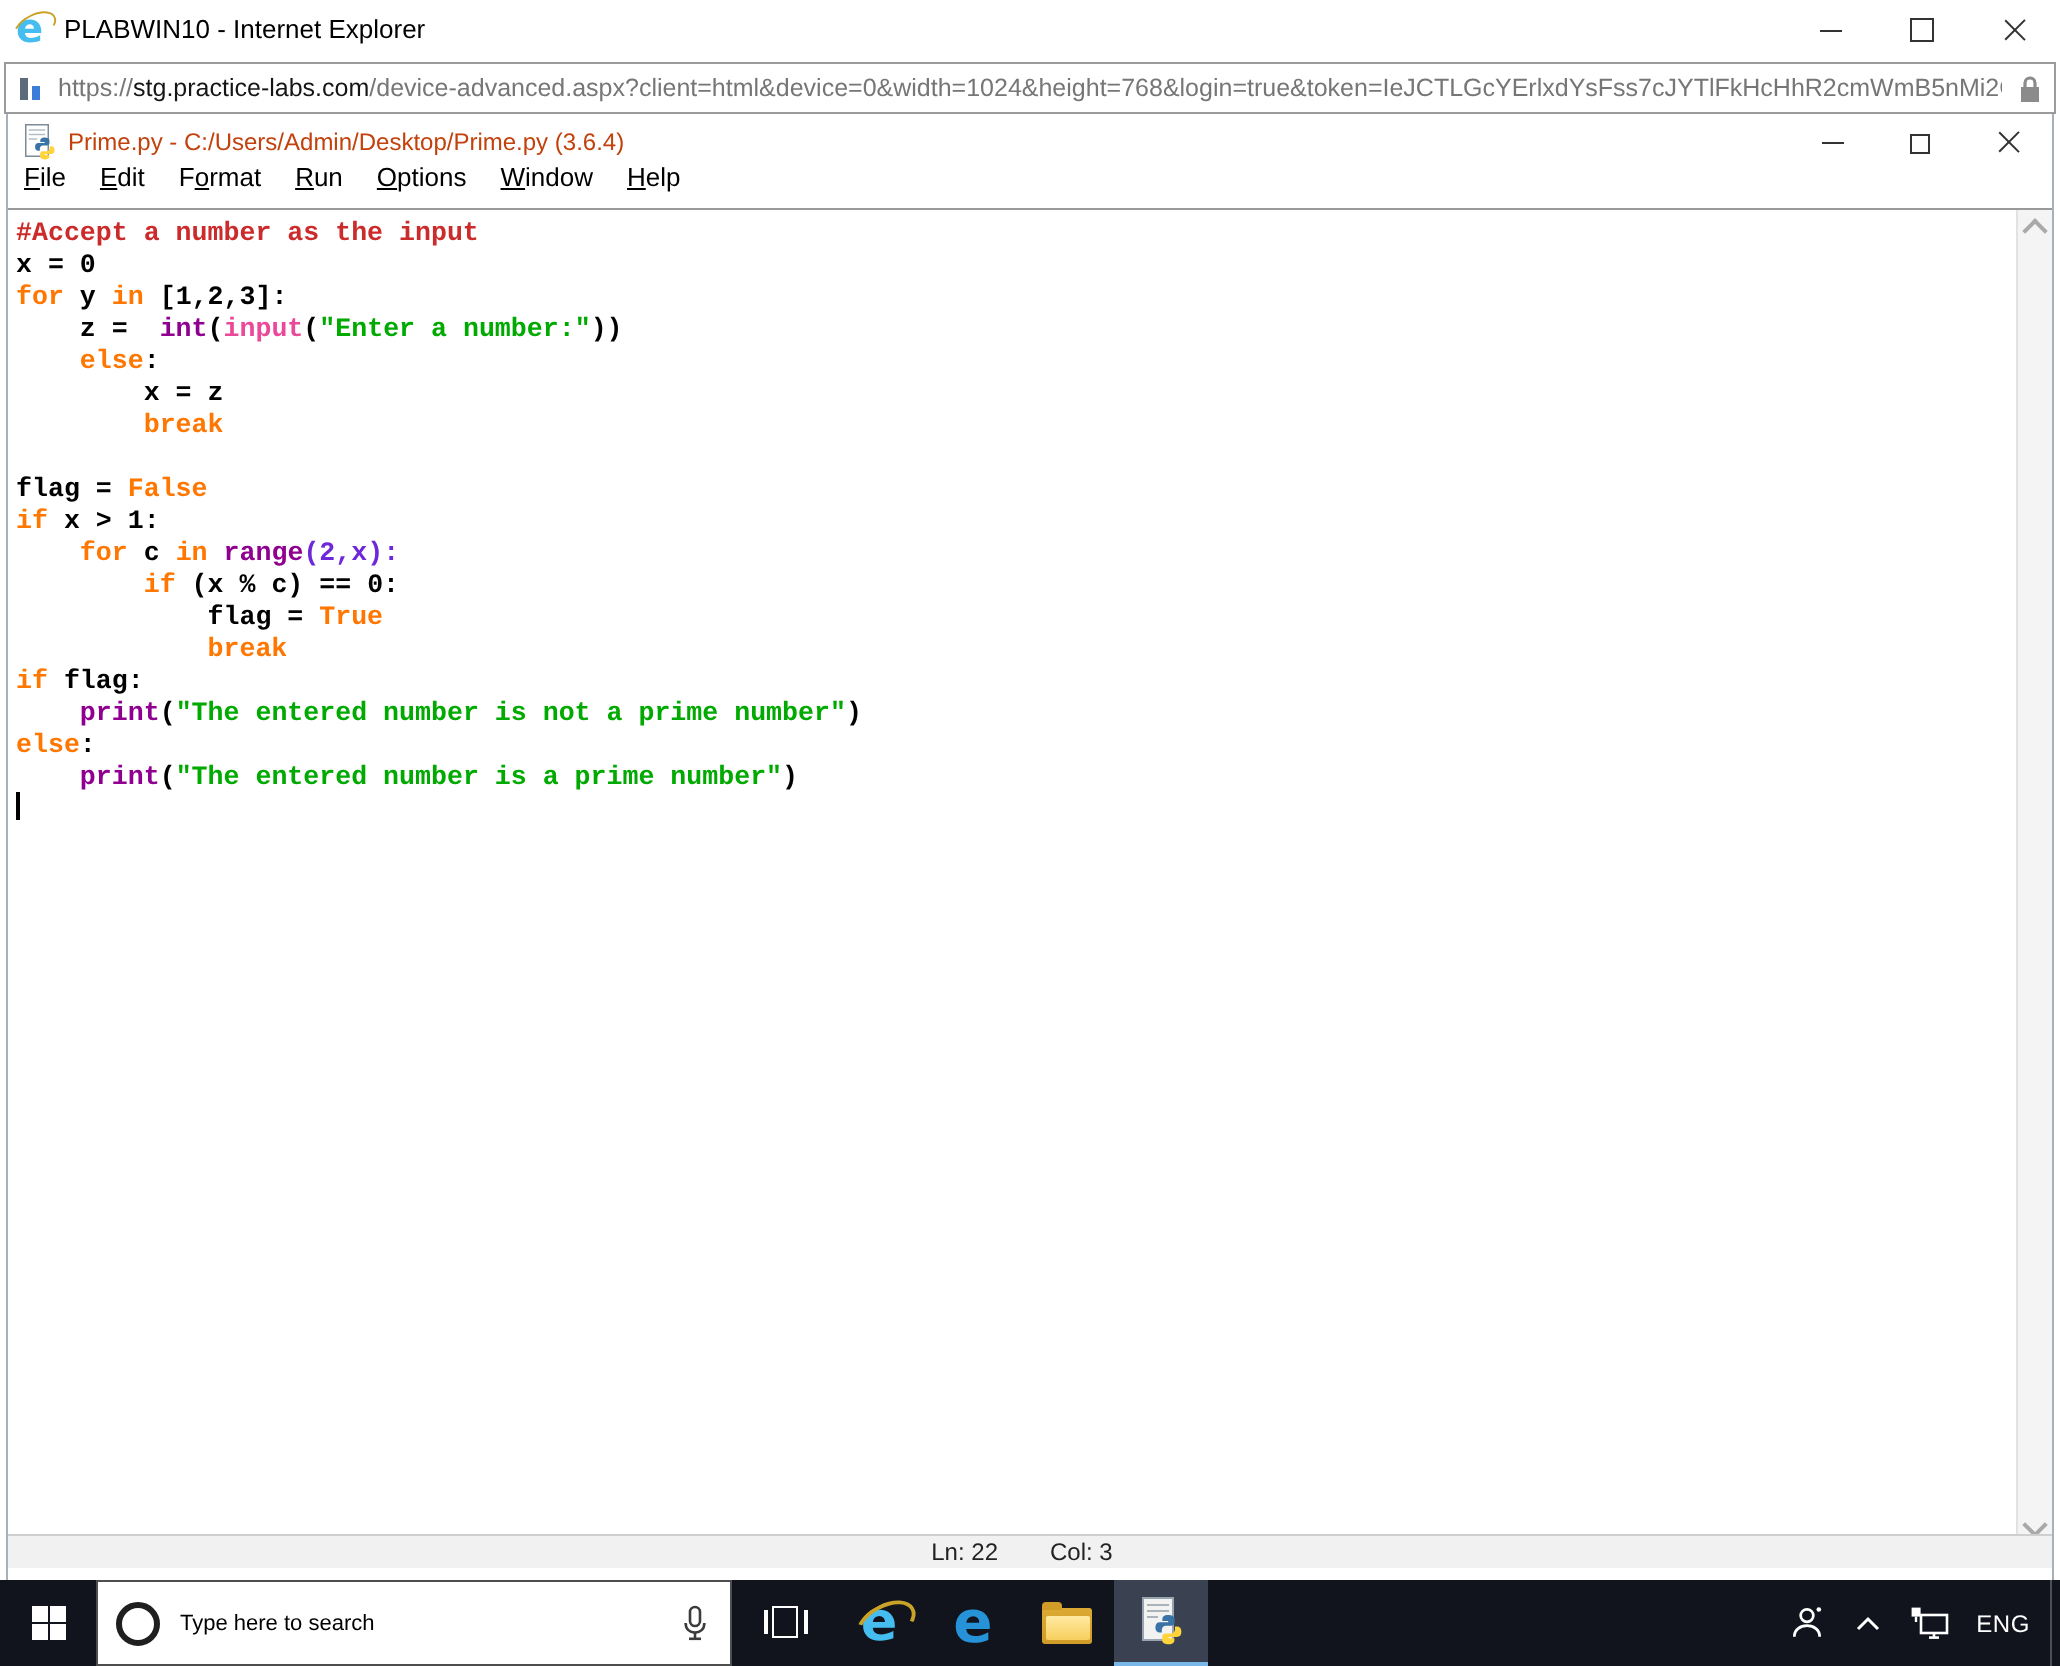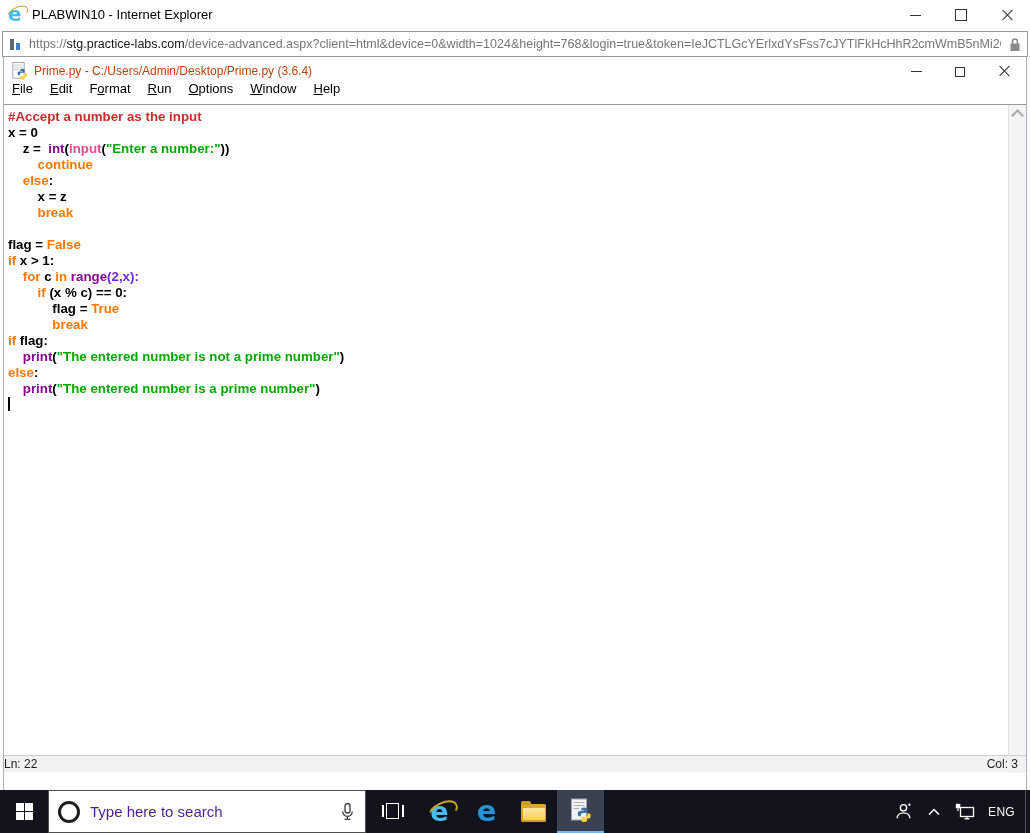--- a/index.html
+++ b/index.html
@@ -32,42 +32,42 @@
   .idle-titlebar{position:absolute;left:0;top:0;right:0;height:28px;background:#fff}
   .idle-title{position:absolute;left:30px;top:0;line-height:28px;font-size:12px;color:#c2410c;white-space:nowrap}
   .idle-ico{position:absolute;left:8px;top:5px}
   .idle .wc{height:28px;width:44px}
   .menubar{position:absolute;left:0;top:24px;right:0;height:19px;background:#fff;font-size:13px;color:#000;
            padding-left:8px;box-sizing:border-box}
   .menu-item{display:inline-block;margin-right:17px;cursor:default}
   .menu-item .u{text-decoration:underline}
   .editor{position:absolute;left:0;top:47px;right:0;bottom:17px;background:#fff;border-top:1px solid #999;box-sizing:border-box}
   .code{position:absolute;left:0;top:0;right:17px;bottom:0;overflow:hidden;padding:4px 0 0 4px;
-        font-family:Liberation Sans, sans-serif;font-size:13.3px;font-weight:bold}
+        font-family:Liberation Mono, monospace;font-size:13.3px;font-weight:bold}
   .code-line{height:16px;line-height:16px;white-space:pre}
   .caret{display:inline-block;width:2px;height:14px;background:#000;vertical-align:middle;margin-top:-2px}
   .sbar{position:absolute;right:0;top:0;bottom:0;width:17px;background:#f4f4f4;border-left:1px solid #e2e2e2}
   .sb-btn{position:absolute;left:0;width:17px;height:17px;display:flex;align-items:center;justify-content:center}
   .sb-up{top:0}.sb-dn{bottom:0}
   .chev{width:7px;height:7px;border-right:2px solid #a9a9a9;border-bottom:2px solid #a9a9a9}
   .chev.up{transform:rotate(-135deg);margin-top:4px}
   .chev.dn{transform:rotate(45deg);margin-bottom:4px}
-  .statusbar{position:absolute;left:0;right:0;bottom:18px;height:17px;background:#f1f1f1;border-top:1px solid #cfcfcf;
-             box-sizing:border-box;font-size:12px;color:#222;display:flex;justify-content:space-between;align-items:center}
+  .statusbar{position:absolute;left:0;right:0;bottom:6px;height:17px;background:#f1f1f1;border-top:1px solid #cfcfcf;
+             box-sizing:border-box;font-size:12px;color:#222;display:flex;justify-content:center;align-items:center}
   .statusbar span{margin-right:26px}
   .statusbar span:last-child{margin-right:8px}
   
   .taskbar{position:absolute;left:0;top:790px;width:1030px;height:43px;background:#11141d;display:flex;align-items:stretch}
   .tb-btn{width:48px;display:flex;align-items:center;justify-content:center;flex:0 0 auto}
   .winlogo{display:grid;grid-template-columns:8px 8px;grid-template-rows:8px 8px;gap:1px}
   .winlogo i{background:#fff}
   .searchbox{flex:0 0 auto;width:318px;background:#fff;border:1px solid #4e4e4e;box-sizing:border-box;
              display:flex;align-items:center;position:relative}
   .cortana{width:16px;height:16px;border:3px solid #1f1f1f;border-radius:50%;margin:0 10px 0 9px;flex:0 0 auto}
-  .search-label{font-size:15px;color:#4c1d95;flex:1 1 auto;white-space:nowrap;overflow:hidden}
+  .search-label{font-size:11px;color:#000000;flex:1 1 auto;white-space:nowrap;overflow:hidden}
   .mic{flex:0 0 auto;margin-right:10px}
   .app-btn{width:47px;display:flex;align-items:center;justify-content:center;flex:0 0 auto;position:relative}
   .app-btn.first{margin-left:3px}
   .app-btn.active{background:#3a4150;border-bottom:2px solid #79b7e8;box-sizing:border-box}
   .tview{position:relative;width:22px;height:17px}
   .tview .mid{position:absolute;left:4px;top:0;width:13px;height:16px;border:1.6px solid #fff;box-sizing:border-box}
   .tview::before,.tview::after{content:"";position:absolute;top:2px;width:2px;height:12px;background:#fff}
   .tview::before{left:0}.tview::after{right:0}
   .eicon{position:relative;display:inline-block;line-height:1}
   .eicon .ch{position:relative;z-index:2;font-family:"DejaVu Sans",sans-serif;font-weight:bold}
@@ -148,22 +148,22 @@
       <div class="wc">
           <i class="g-x"></i>
         </div>
     </div>
   </div>
   <div class="menubar"><span class="menu-item"><span class="u">F</span>ile</span><span class="menu-item"><span class="u">E</span>dit</span><span class="menu-item">F<span class="u">o</span>rmat</span><span class="menu-item"><span class="u">R</span>un</span><span class="menu-item"><span class="u">O</span>ptions</span><span class="menu-item"><span class="u">W</span>indow</span><span class="menu-item"><span class="u">H</span>elp</span></div>
   <div class="editor">
     <div class="code">
         <div class="code-line"><span style="color: rgb(204, 43, 43);">#Accept a number as the input</span></div>
         <div class="code-line"><span style="color: rgb(0, 0, 0);">x = 0</span></div>
+        <div class="code-line"><span style="color: rgb(255, 119, 0);">for</span><span style="color: rgb(0, 0, 0);"> y </span><span style="color: rgb(255, 119, 0);">in</span><span style="color: rgb(0, 0, 0);"> [1,2,3]:</span></div>
         <div class="code-line"><span style="color: rgb(0, 0, 0);">    z =  </span><span style="color: rgb(144, 0, 144);">int</span><span style="color: rgb(0, 0, 0);">(</span><span style="color: #ec4899;">input</span><span style="color: rgb(0, 0, 0);">(</span><span style="color: rgb(0, 170, 0);">"Enter a number:"</span><span style="color: rgb(0, 0, 0);">))</span></div>
-        <div class="code-line"><span style="color: rgb(0, 0, 0);">        </span><span style="color: rgb(255, 119, 0);">continue</span></div>
         <div class="code-line"><span style="color: rgb(0, 0, 0);">    </span><span style="color: rgb(255, 119, 0);">else</span><span style="color: rgb(0, 0, 0);">:</span></div>
         <div class="code-line"><span style="color: rgb(0, 0, 0);">        x = z</span></div>
         <div class="code-line"><span style="color: rgb(0, 0, 0);">        </span><span style="color: rgb(255, 119, 0);">break</span></div>
         <div class="code-line">&nbsp;</div>
         <div class="code-line"><span style="color: rgb(0, 0, 0);">flag = </span><span style="color: rgb(255, 119, 0);">False</span></div>
         <div class="code-line"><span style="color: rgb(255, 119, 0);">if</span><span style="color: rgb(0, 0, 0);"> x &gt; 1:</span></div>
         <div class="code-line"><span style="color: rgb(0, 0, 0);">    </span><span style="color: rgb(255, 119, 0);">for</span><span style="color: rgb(0, 0, 0);"> c </span><span style="color: rgb(255, 119, 0);">in</span><span style="color: rgb(0, 0, 0);"> </span><span style="color: rgb(144, 0, 144);">range</span><span style="color: #6d28d9;">(2,x):</span></div>
         <div class="code-line"><span style="color: rgb(0, 0, 0);">        </span><span style="color: rgb(255, 119, 0);">if</span><span style="color: rgb(0, 0, 0);"> (x % c) == 0:</span></div>
         <div class="code-line"><span style="color: rgb(0, 0, 0);">            flag = </span><span style="color: rgb(255, 119, 0);">True</span></div>
         <div class="code-line"><span style="color: rgb(0, 0, 0);">            </span><span style="color: rgb(255, 119, 0);">break</span></div>

